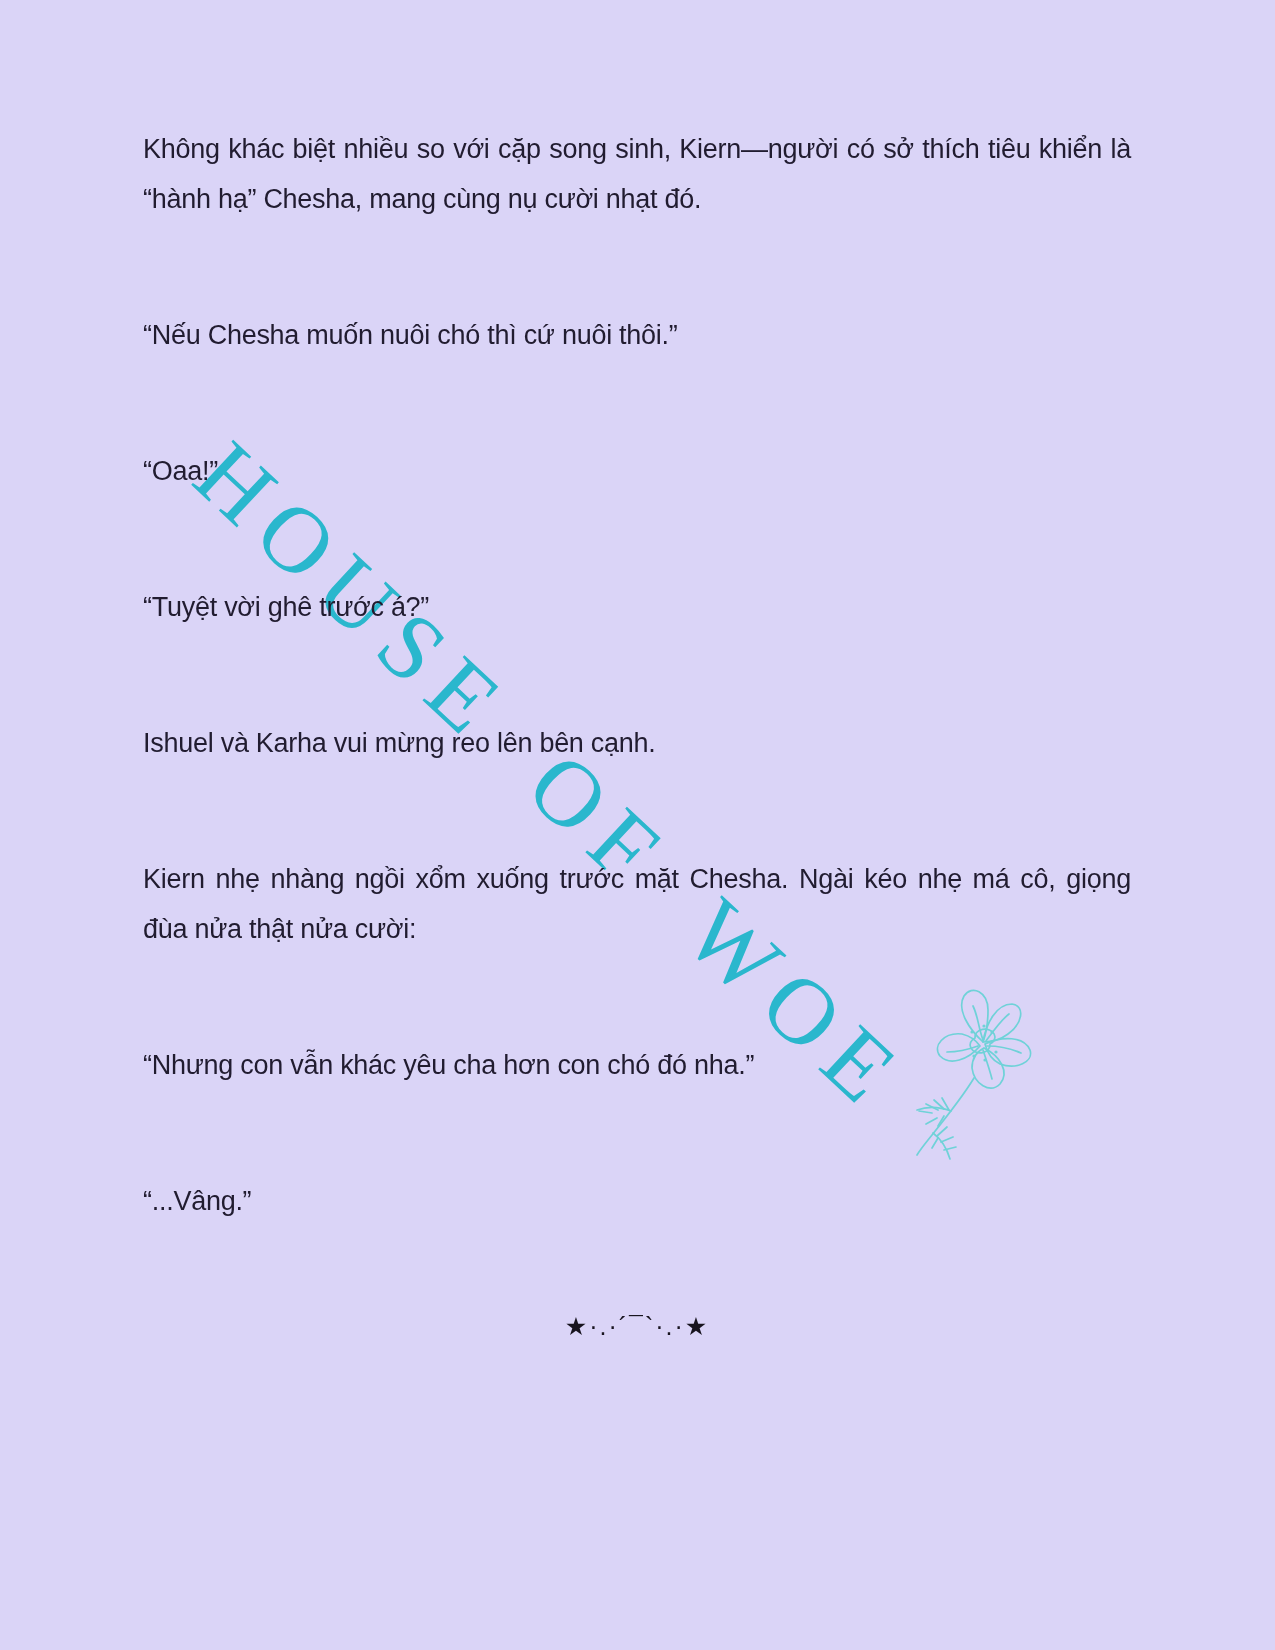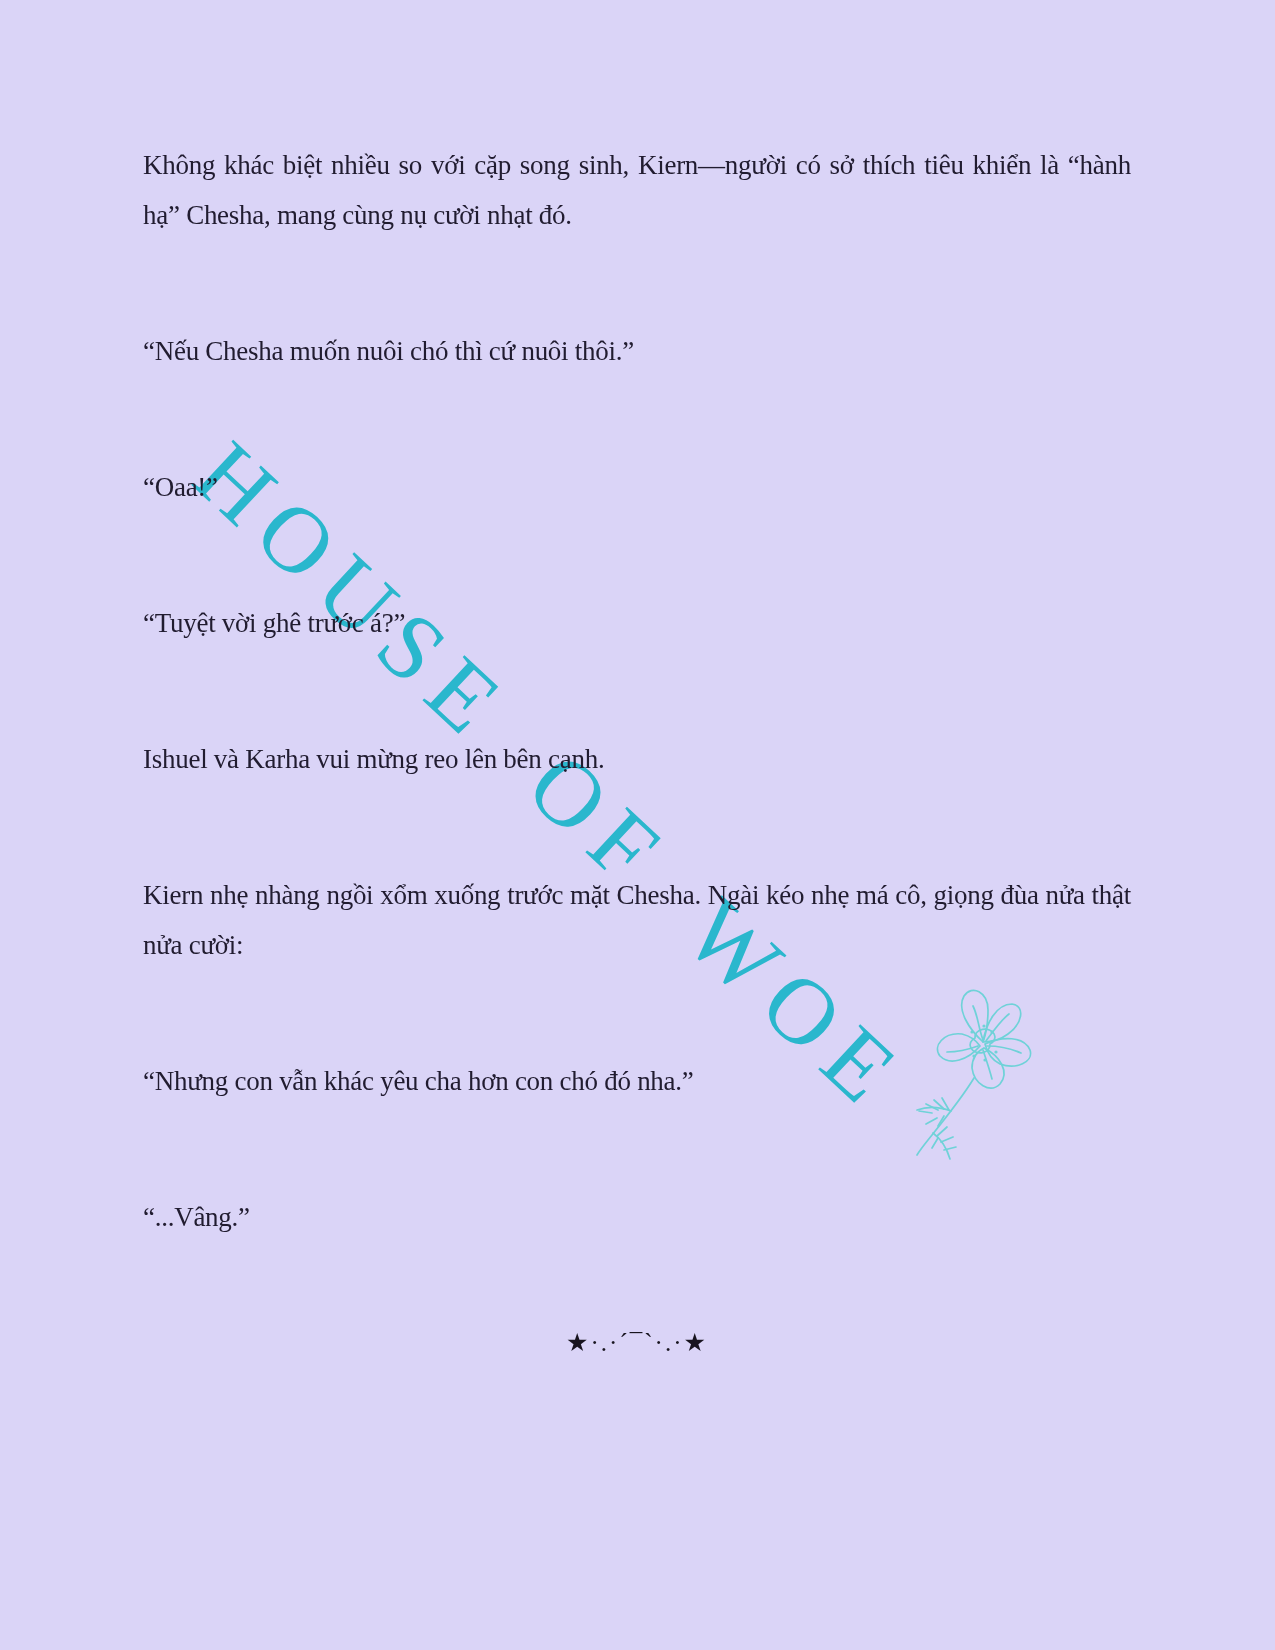--- a/index.html
+++ b/index.html
@@ -47,24 +47,23 @@
   .flower path, .flower circle{
     stroke:var(--flower-teal);
     fill:none;
     stroke-width:1.7;
     stroke-linecap:round;
     stroke-linejoin:round;
   }
   .flower circle.dot{fill:var(--flower-teal);stroke:none;}
   .content{
     position:absolute;
-    left:143px;top:140px;
+    left:143px;top:124px;
     width:988px;
     z-index:2;
-    font-family:Liberation Serif, serif;
   }
   .para{
     font-size:27px;
     line-height:50px;
     letter-spacing:-0.01em;
     text-align:justify;
     margin-bottom:86px;
     color:var(--body-text);
   }
   .divider{

